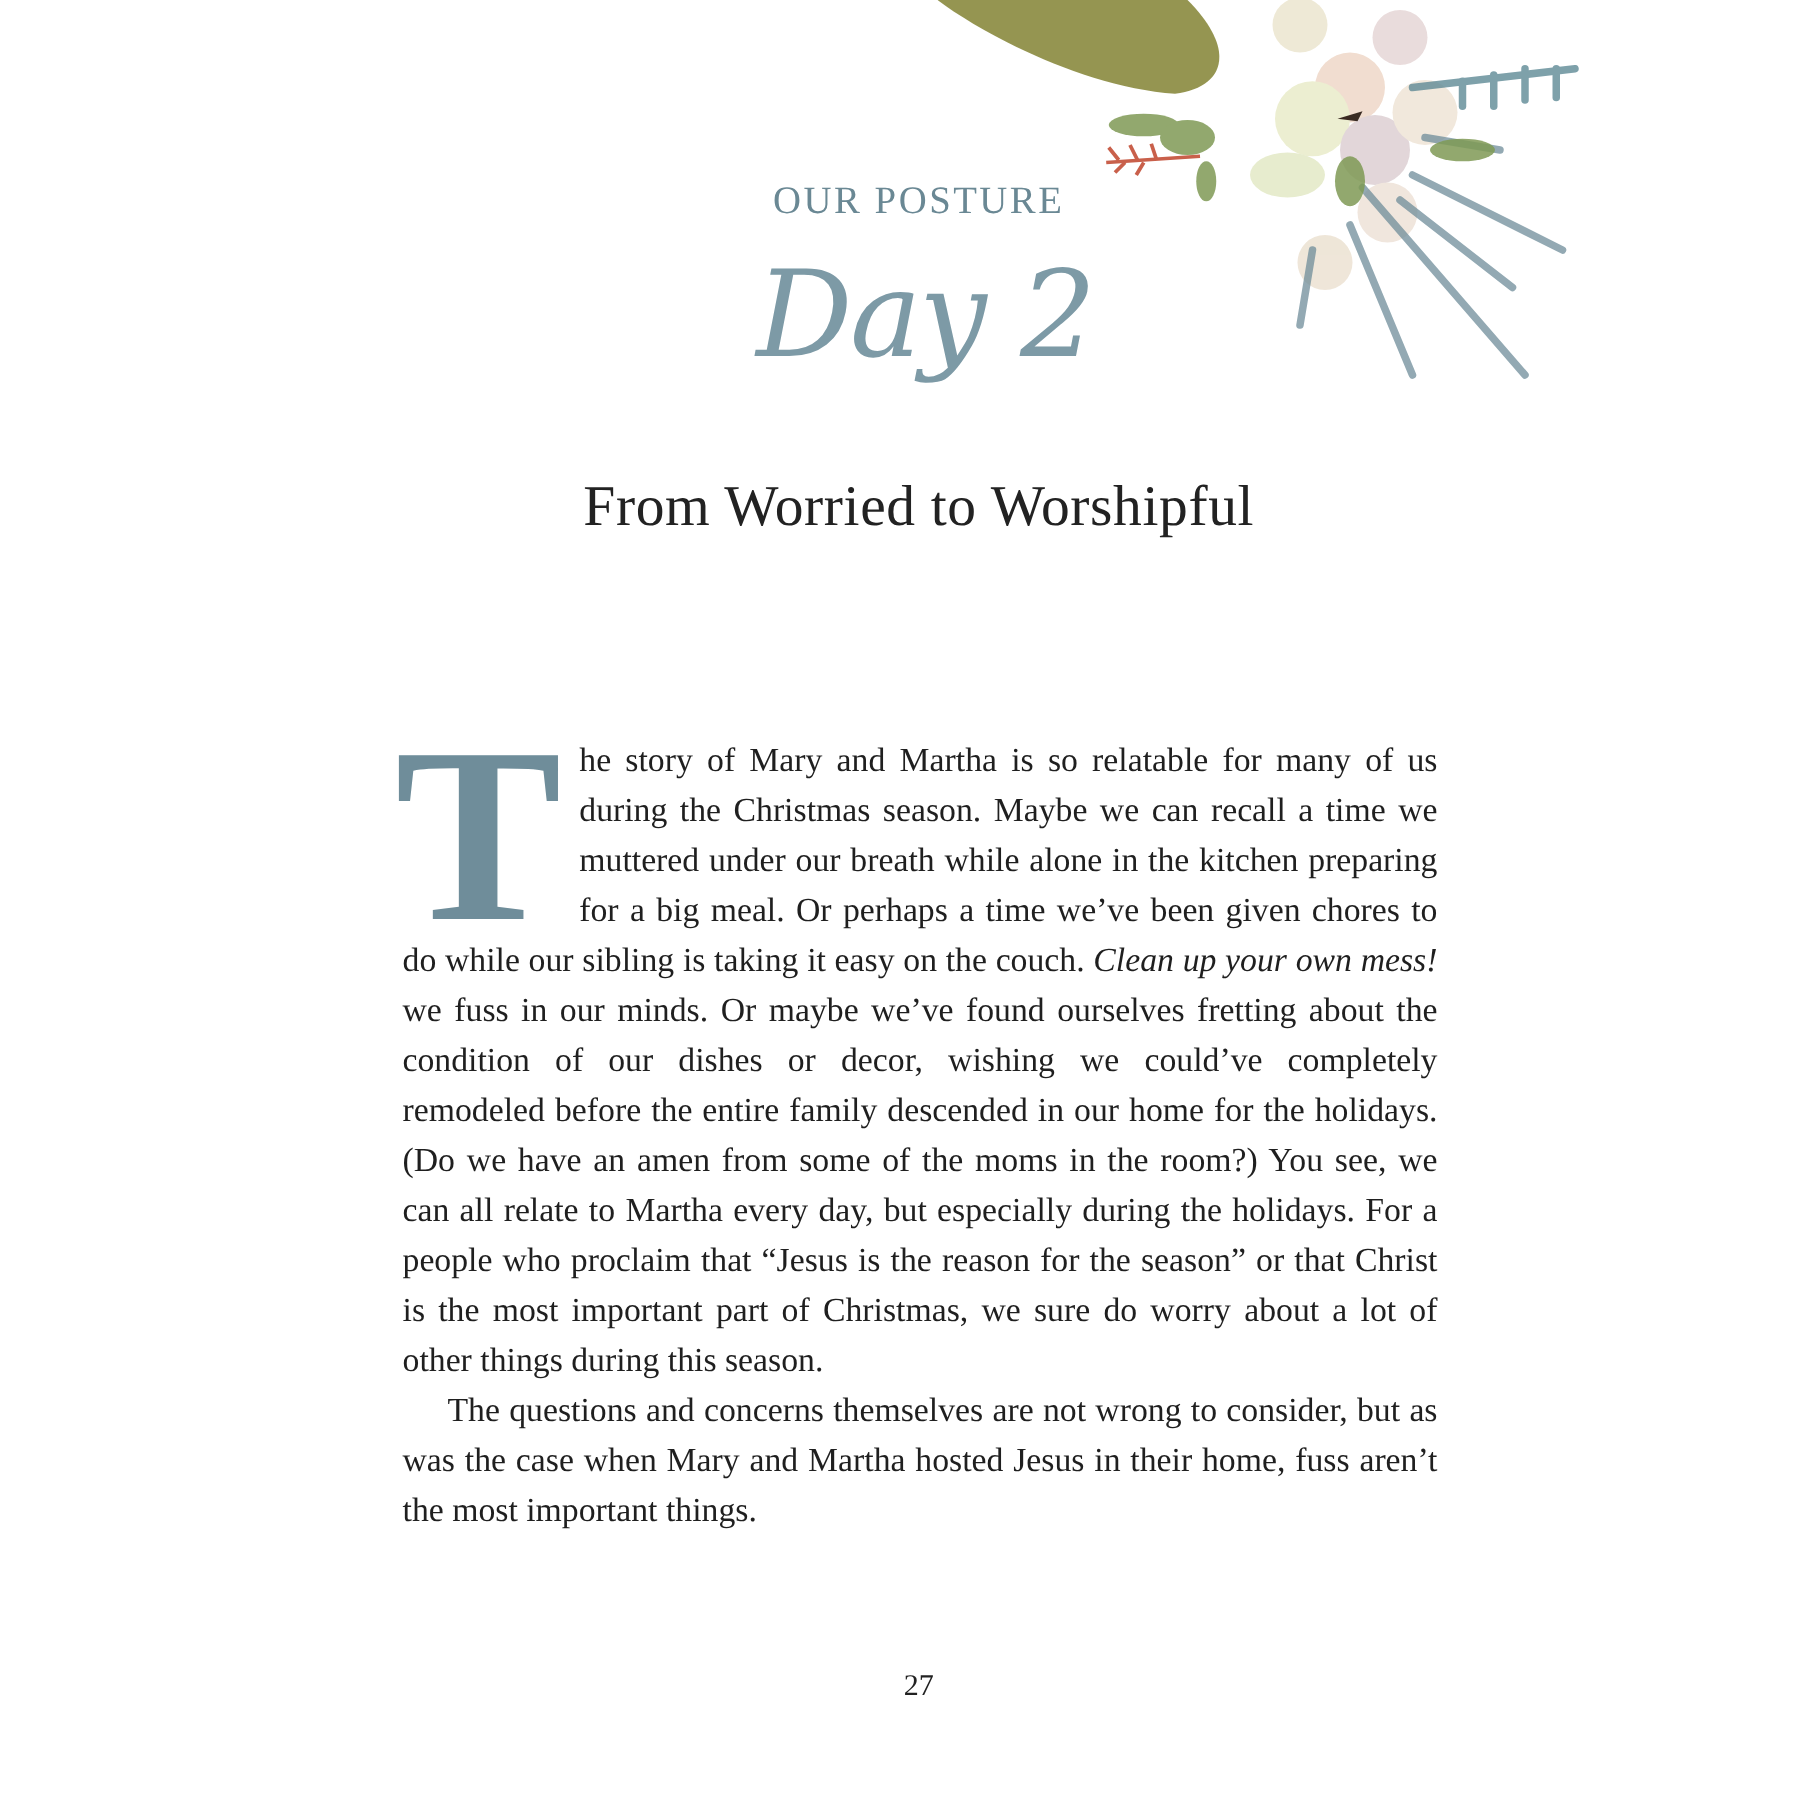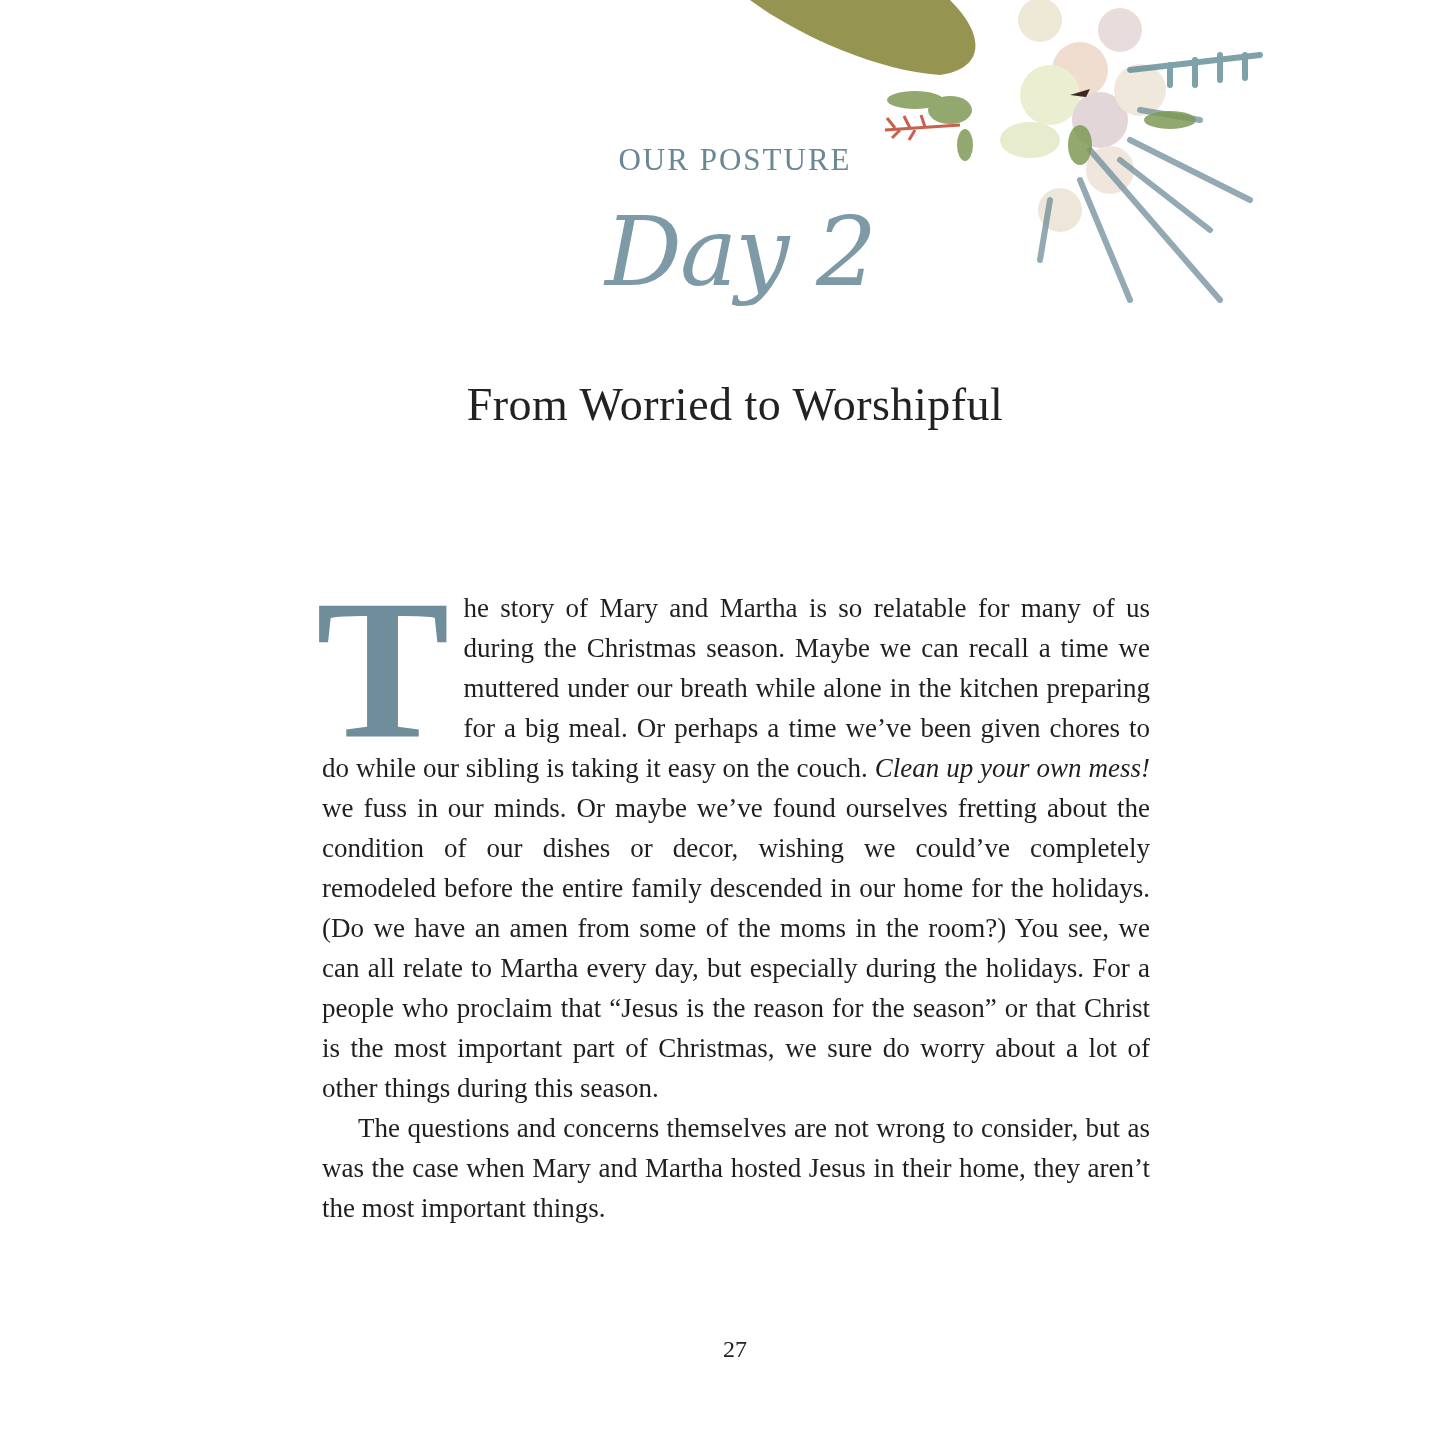--- a/index.html
+++ b/index.html
@@ -60,16 +60,16 @@
 </svg>
 
 <div class="eyebrow">OUR POSTURE</div>
 <div class="day">Day 2</div>
 <div class="subtitle">From Worried to Worshipful</div>
 
 <div class="body-text">
   <p>
     <span class="dropcap">T</span><span>he story of Mary and Martha is so relatable for many of us during the Christmas season. Maybe we can recall a time we muttered under our breath while alone in the kitchen preparing for a big meal. Or perhaps a time we’ve been given chores to do while our sibling is taking it easy on the couch. </span><em>Clean up your own mess!</em><span> we fuss in our minds. Or maybe we’ve found ourselves fretting about the condition of our dishes or decor, wishing we could’ve completely remodeled before the entire family descended in our home for the holidays. (Do we have an amen from some of the moms in the room?) You see, we can all relate to Martha every day, but especially during the holidays. For a people who proclaim that “Jesus is the reason for the season” or that Christ is the most important part of Christmas, we sure do worry about a lot of other things during this season.</span>
   </p>
-  <p class="indent">The questions and concerns themselves are not wrong to consider, but as was the case when Mary and Martha hosted Jesus in their home, they aren’t the most important things.</p>
+  <p class="indent">The questions and concerns themselves are not wrong to consider, but as was the case when Mary and Martha hosted Jesus in their home, fuss aren’t the most important things.</p>
 </div>
 
 <div class="page-num">27</div>
 
 </body></html>

